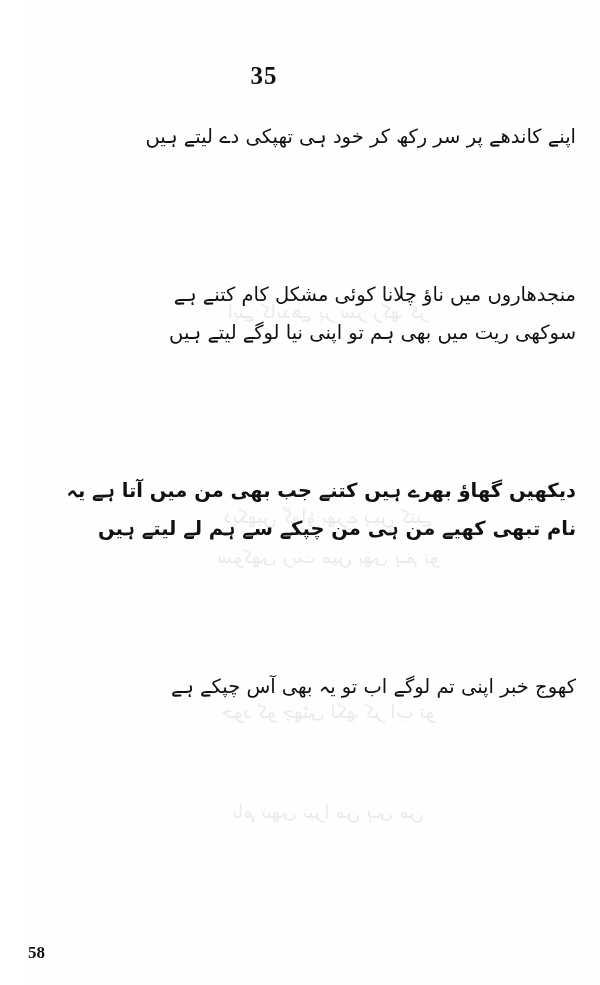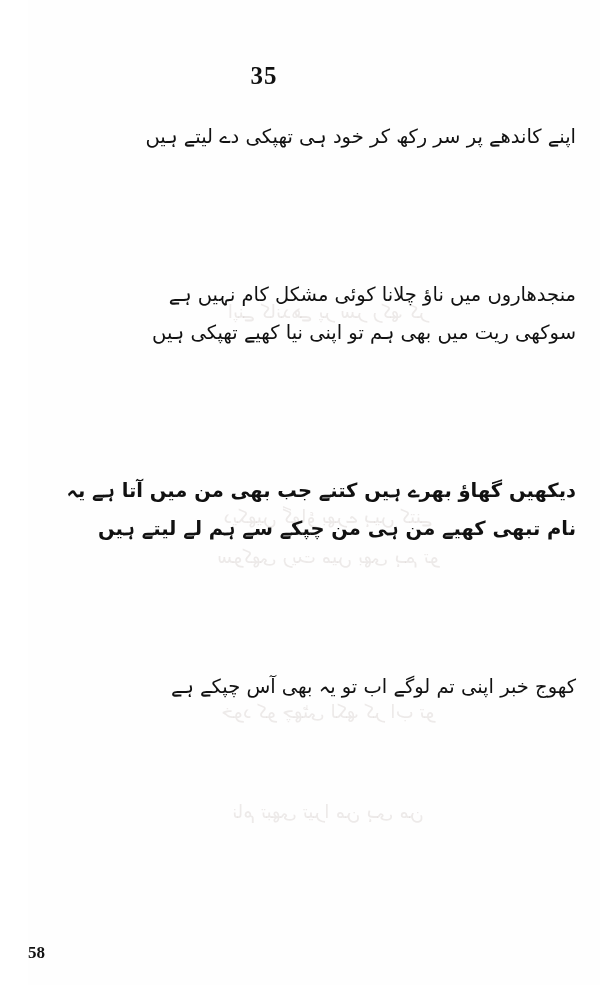--- a/index.html
+++ b/index.html
@@ -120,22 +120,22 @@
   <div class="ghost ghost-4">خود کو چھٹی لکھ کر اب تو</div>
   <div class="ghost ghost-5">نام تبھی تیرا من ہی من</div>
 
   <div class="poem-body">
 
     <div class="stanza stanza-1">
       <span class="line l-indent-1">اپنے کاندھے پر سر رکھ کر خود ہی تھپکی دے لیتے ہیں</span>
     </div>
 
     <div class="stanza stanza-2">
-      <span class="line l-indent-1">منجدھاروں میں ناؤ چلانا کوئی مشکل کام نہیں ہے</span>
-      <span class="line l-indent-2">سوکھی ریت میں بھی ہم تو اپنی نیا کھیے تھپکی ہیں</span>
+      <span class="line l-indent-1">منجدھاروں میں ناؤ چلانا کوئی مشکل کام کتنے ہے</span>
+      <span class="line l-indent-2">سوکھی ریت میں بھی ہم تو اپنی نیا لوگے لیتے ہیں</span>
     </div>
 
     <div class="stanza stanza-3">
       <span class="line l-indent-1">دیکھیں گھاؤ بھرے ہیں کتنے جب بھی من میں آتا ہے یہ</span>
       <span class="line l-indent-2">نام تبھی کھیے من ہی من چپکے سے ہم لے لیتے ہیں</span>
     </div>
 
     <div class="stanza stanza-4">
       <span class="line l-indent-1">کھوج خبر اپنی تم لوگے اب تو یہ بھی آس چپکے ہے</span>
     </div>

